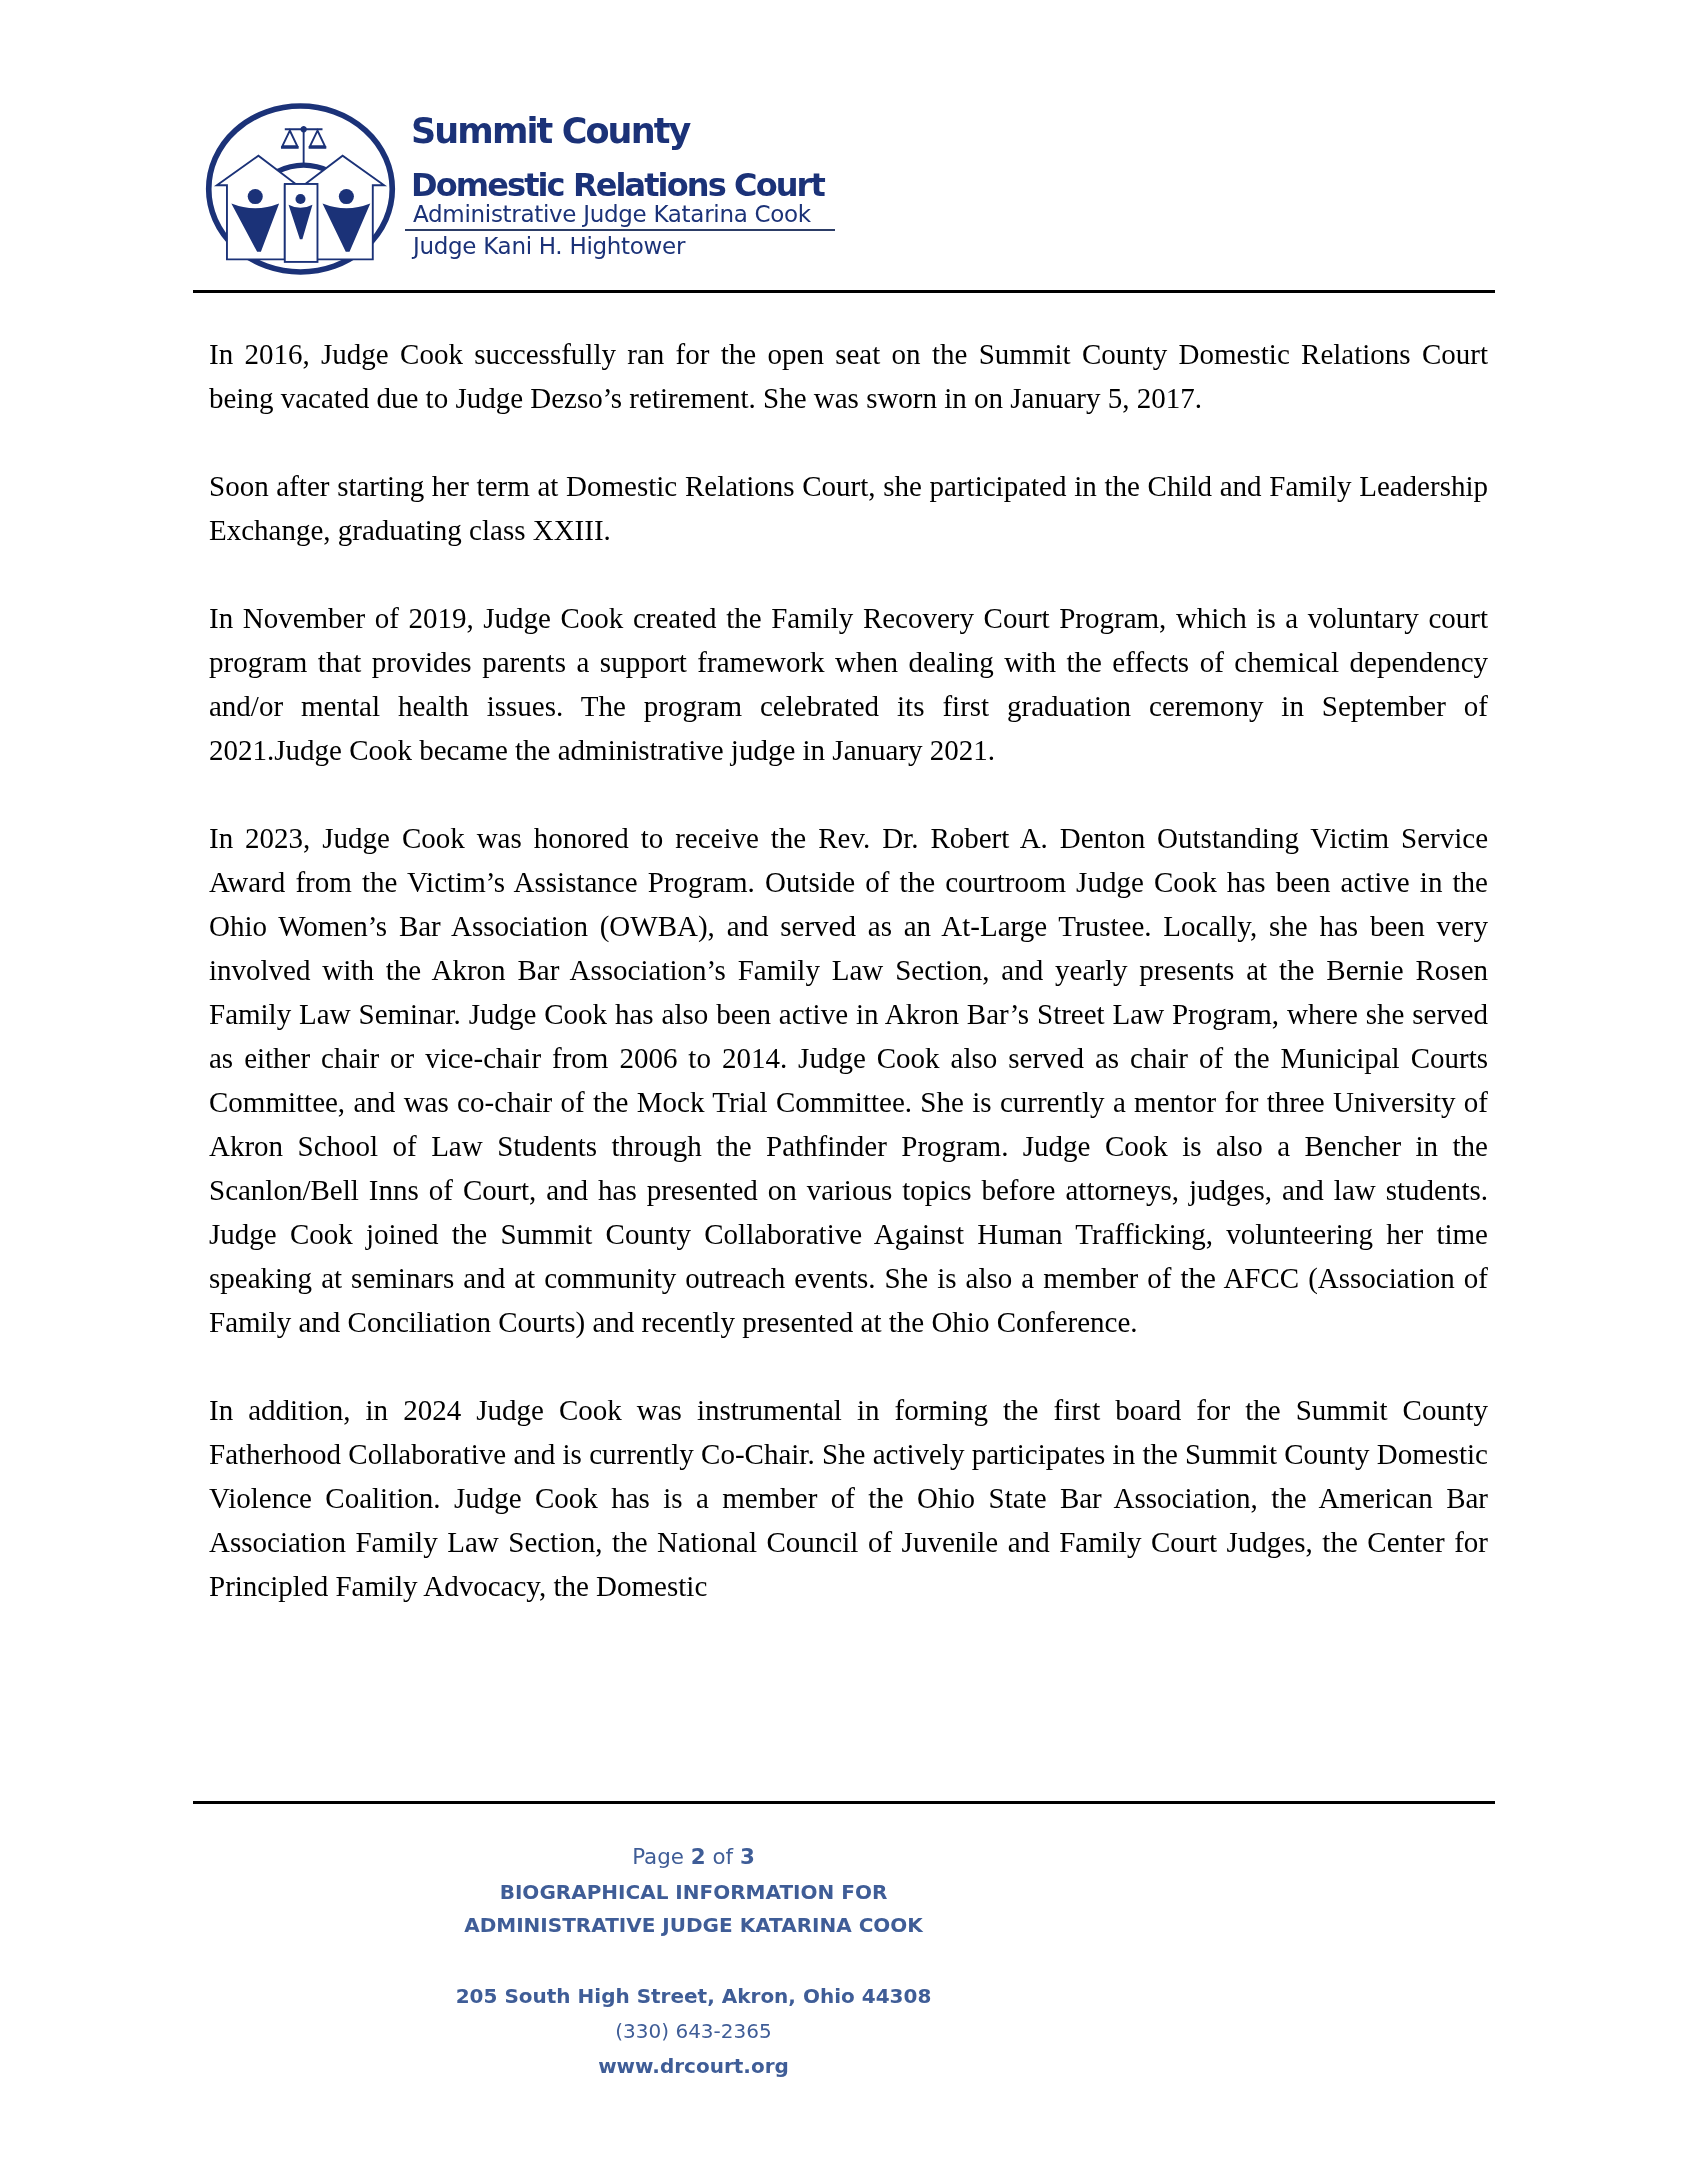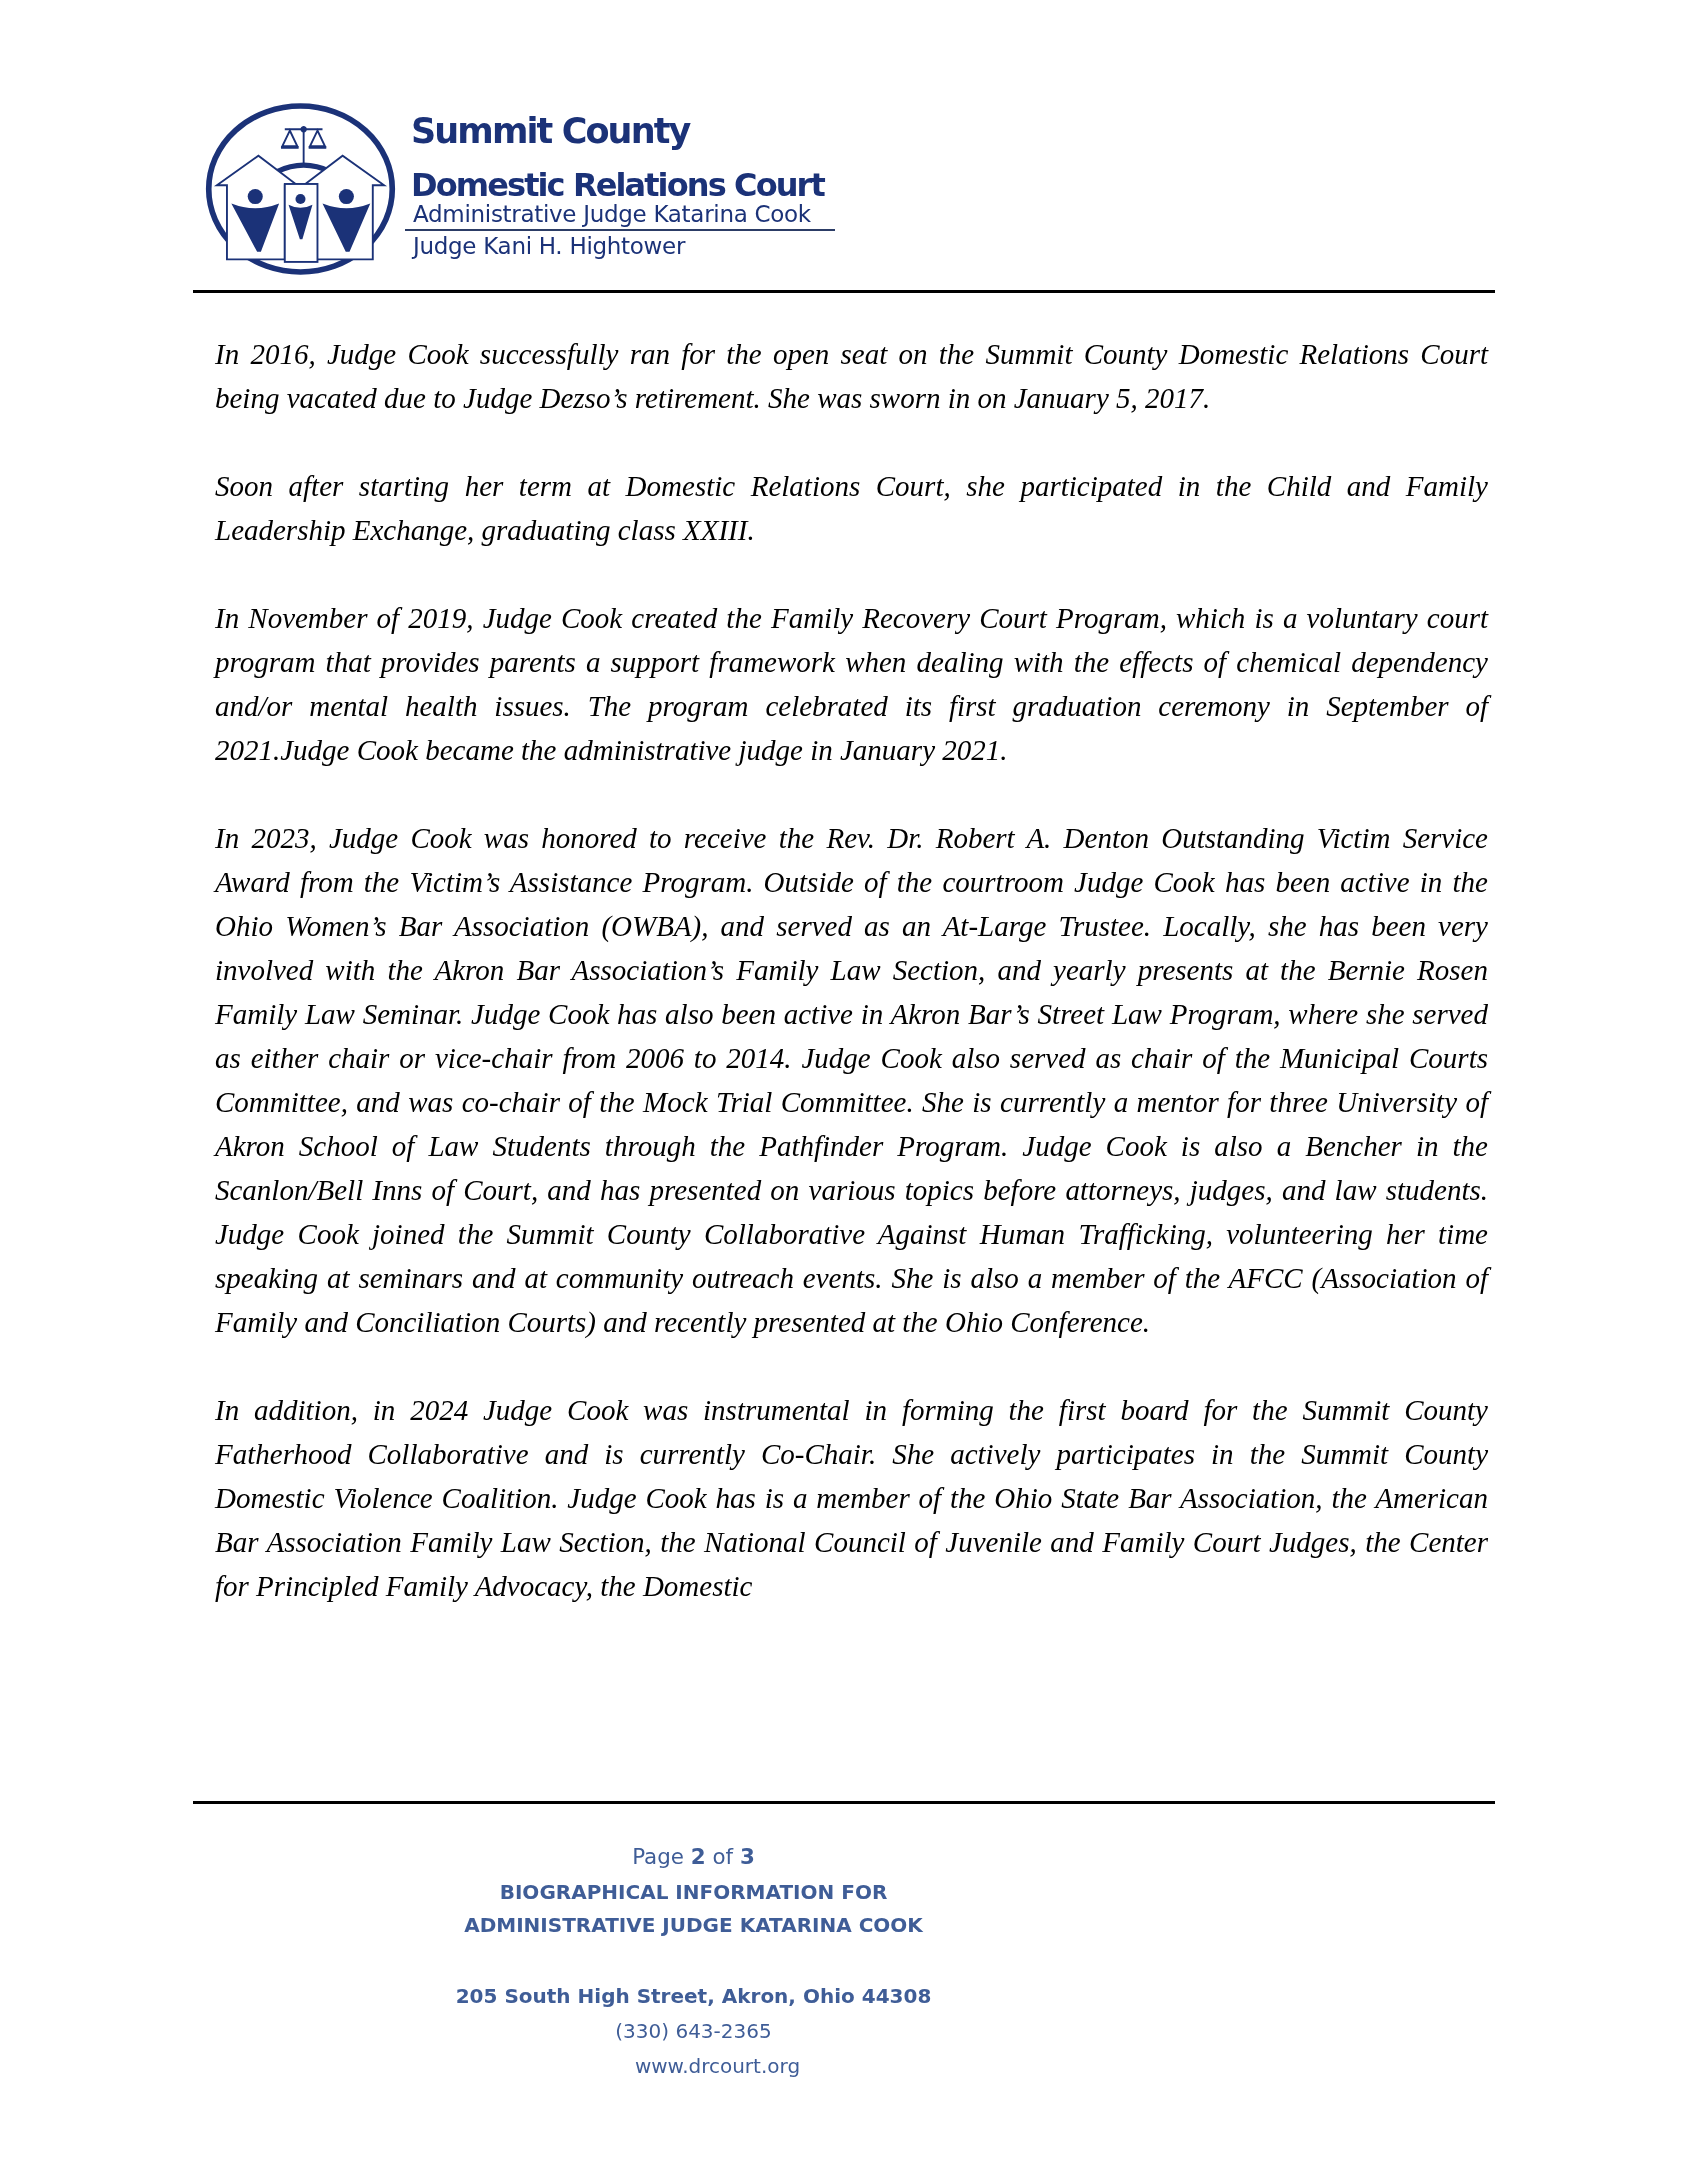--- a/index.html
+++ b/index.html
@@ -18,32 +18,32 @@
   .sub1 { top:202px; }
   .sub2 { top:234px; }
   .sub-rule { position:absolute; left:405px; top:229px; width:430px; height:1.9px; background:#2c3d66; }
   .hrule { position:absolute; left:193px; width:1302px; height:3.2px; background:#000; }
   .hrule.top { top:290px; }
   .hrule.bottom { top:1801px; }
   .body {
     position:absolute; left:199px; top:332px; width:1289px;
     font-family:"Liberation Serif", serif; font-size:29px; line-height:44px; color:#000;
   }
-  .body p { margin:0 0 44px 16px; text-align:justify;font-style:italic; }
+  .body p { margin:0 0 44px 10px; text-align:justify; }
   .footer {
     position:absolute; left:0; width:1387px; text-align:center;
     font-family:"DejaVu Sans", sans-serif; color:#3f5d97; white-space:nowrap;
   }
   .f-page { top:1844px; font-size:21.4px; line-height:25px; }
   .f-page b { font-weight:bold; }
   .f-bio1 { top:1880px; font-size:20px; line-height:25px; font-weight:bold; }
   .f-bio2 { top:1913px; font-size:20px; line-height:25px; font-weight:bold; }
   .f-addr { top:1984px; font-size:20px; line-height:25px;font-weight:bold; }
   .f-phone { top:2019px; font-size:20px; line-height:25px; }
-  .f-url { top:2054px; font-size:20px; line-height:25px; font-weight:normal;padding-left:24px; }
+  .f-url { top:2054px; font-size:20px; line-height:25px; font-weight:bold; }
 </style>
 </head>
 <body>
 
 <div>
   <svg class="logo" viewBox="0 0 310 280" xmlns="http://www.w3.org/2000/svg">
     <g fill="none" stroke="#1b3278">
       <ellipse cx="155" cy="140" rx="146" ry="132" stroke-width="9"></ellipse>
     </g>
 

